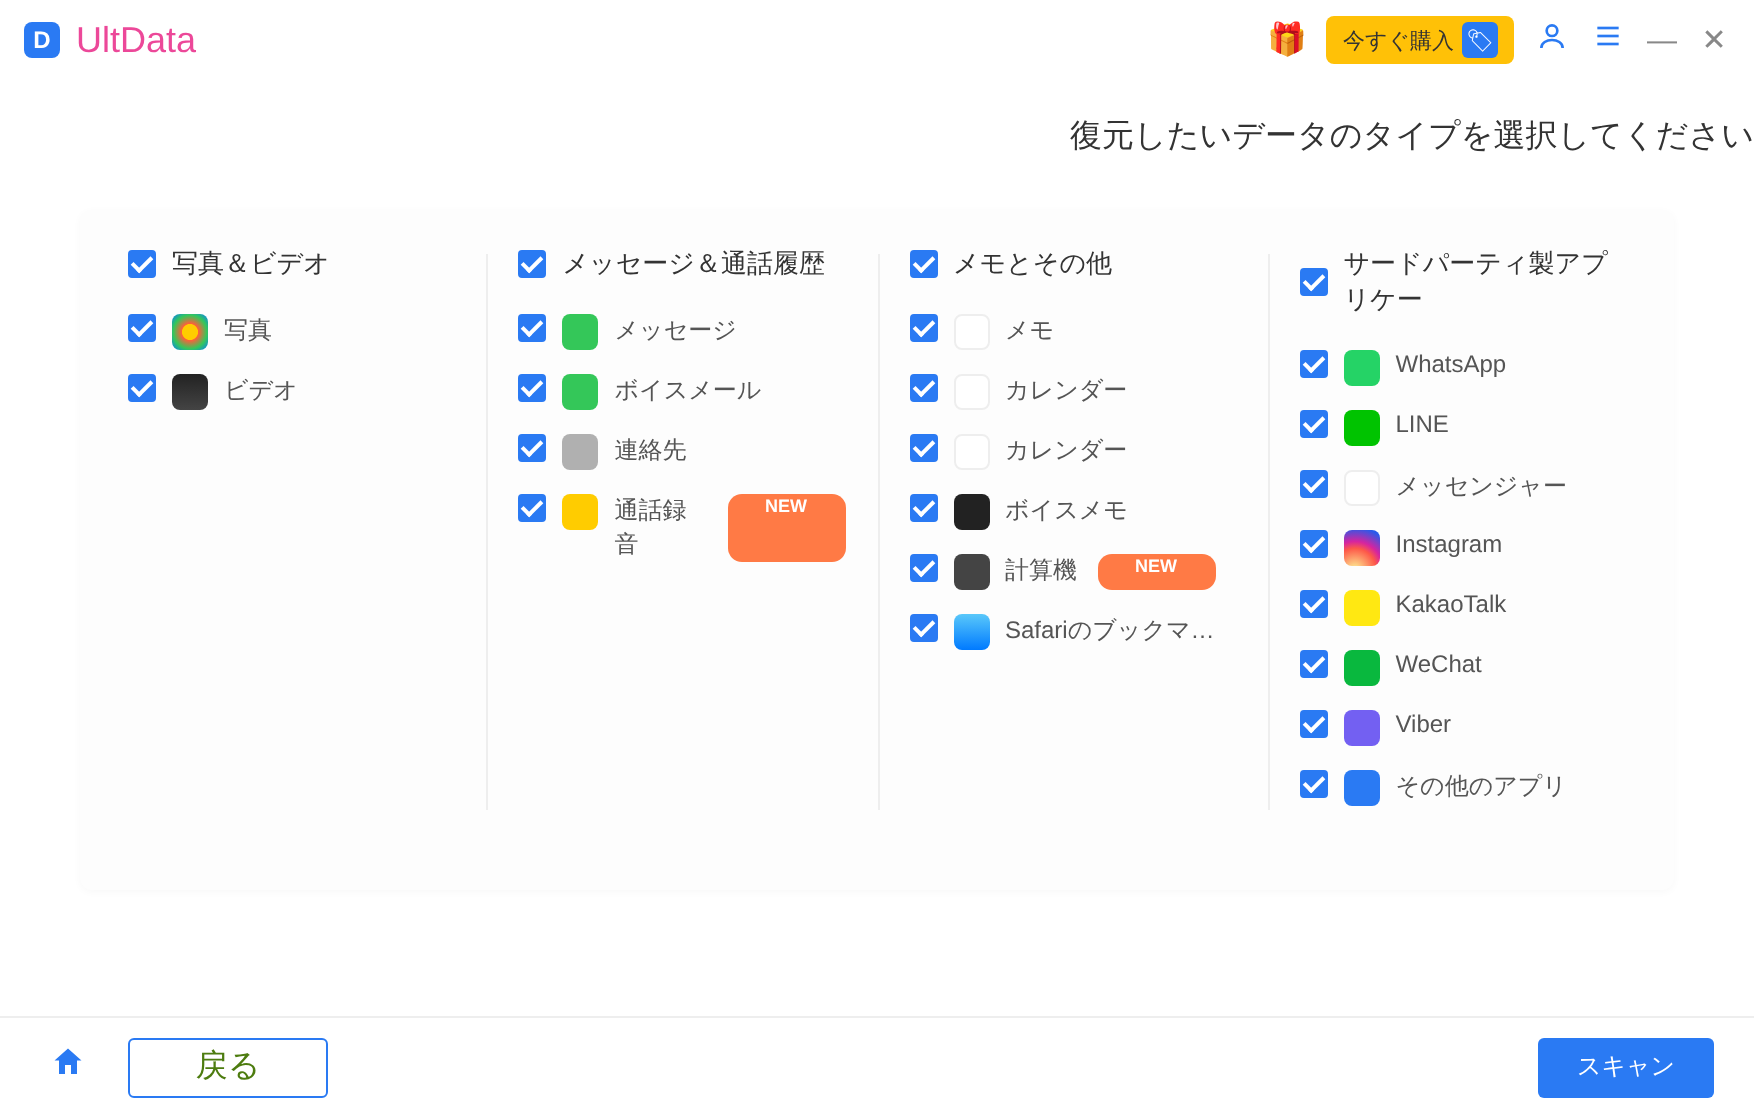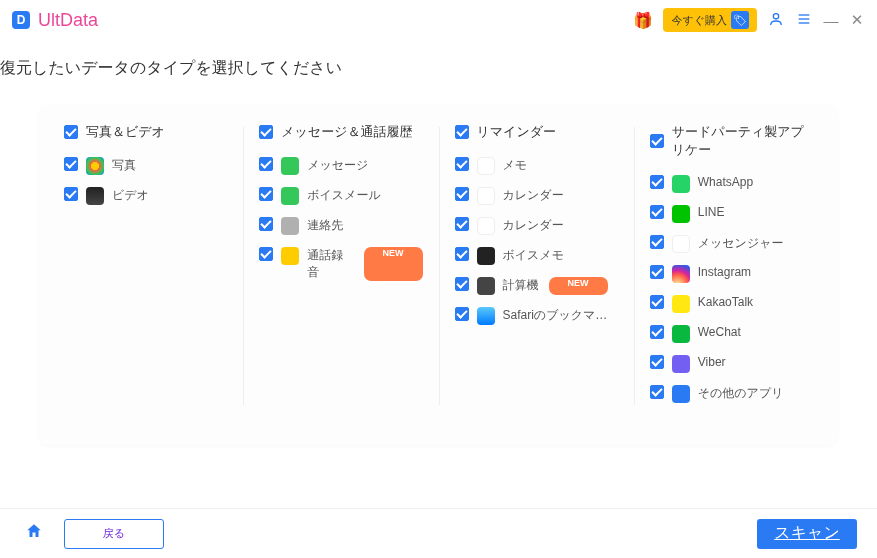--- a/index.html
+++ b/index.html
@@ -53,21 +53,21 @@
   border-radius: 3px;
   color: #fff;
   display: inline-flex;
   align-items: center;
   justify-content: center;
   font-size: 11px;
 }
 .user-icon, .menu-icon { color: #2a7af3; font-size: 15px; cursor: pointer; width:18px; text-align:center;}
 .win-btn { color: #888; width: 16px; text-align: center; cursor: pointer; font-size: 15px;}
 .page-title {
-  text-align: left;
+  text-align: right;
   font-size: 16px;
   color: #333;
   margin: 18px 0 26px;
   font-weight: 500;
 }
 .content {
   background: #fdfdfd;
   border-radius: 6px;
   margin: 0 40px;
   padding: 0 8px 20px;
@@ -156,37 +156,36 @@
   border: none;
   background: none;
   color: #2a7af3;
   font-size: 18px;
   cursor: pointer;
 }
 .back-btn {
   width: 100px;
   height: 30px;
   border: 1px solid #2a7af3;
-  color: #6d28d9;
+  color: #4d7c0f;
   background: #fff;
   border-radius: 3px;
-  font-size: 11px;
+  font-size: 16px;
   cursor: pointer;
 }
 .scan-btn {
   margin-left: auto;
-  width: 100px;
+  width: 88px;
   height: 30px;
   background: #2a7af3;
   color: #fff;
   border: none;
   border-radius: 3px;
-  font-size: 16px;
-  cursor: pointer;
-  text-decoration: underline;
+  font-size: 12px;
+  cursor: pointer;
 }
 
 .bg-photos { background: radial-gradient(circle,#ffcc00 30%,#ff5e3a 33%,#34c759 66%,#007aff 100%); }
 .bg-videos { background: linear-gradient(#222,#444); }
 .bg-messages { background: #34c759; }
 .bg-contacts { background: #b0b0b0; }
 .bg-voicemail { background: #34c759; }
 .bg-callrec { background: #ffcc00; }
 .bg-notes { background: #fff; border:1px solid #eee; }
 .bg-reminders { background: #fff; border:1px solid #eee; }
@@ -283,21 +282,21 @@
           <span class="app-icon bg-callrec"></span>
           <span>通話録音</span>
           <span class="badge-new">NEW</span>
         </div>
       </div>
   </div>
 
   <div class="col">
     <div class="group-head">
       <span class="chk"></span>
-      <span>リマインダー</span>
+      <span>メモとその他</span>
     </div>
     <div id="col-notes">
         <div class="item">
           <span class="chk"></span>
           <span class="app-icon bg-notes"></span>
           <span>メモ</span>
         </div>
         <div class="item">
           <span class="chk"></span>
           <span class="app-icon bg-reminders"></span>

